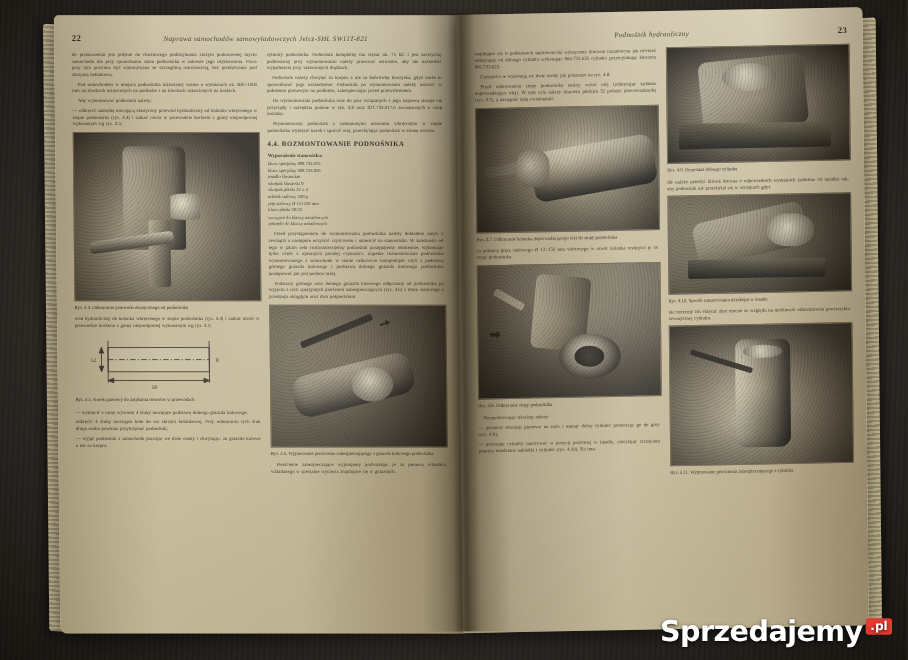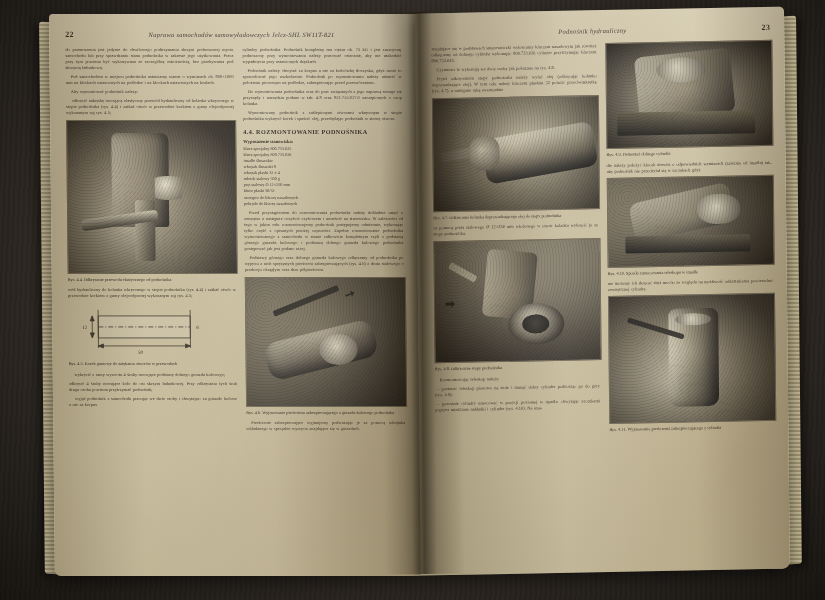--- a/index.html
+++ b/index.html
@@ -352,14 +352,17 @@
 
           </div>
         </div>
       </div>
       <div class="curve-r"></div>
     </div>
 
     <div class="gutter"></div>
   </div>
 
+  <div class="wm">
+    <span>Sprzedajemy</span><span class="pl">.pl</span>
+  </div>
 
 </div>
 
 </body></html>

